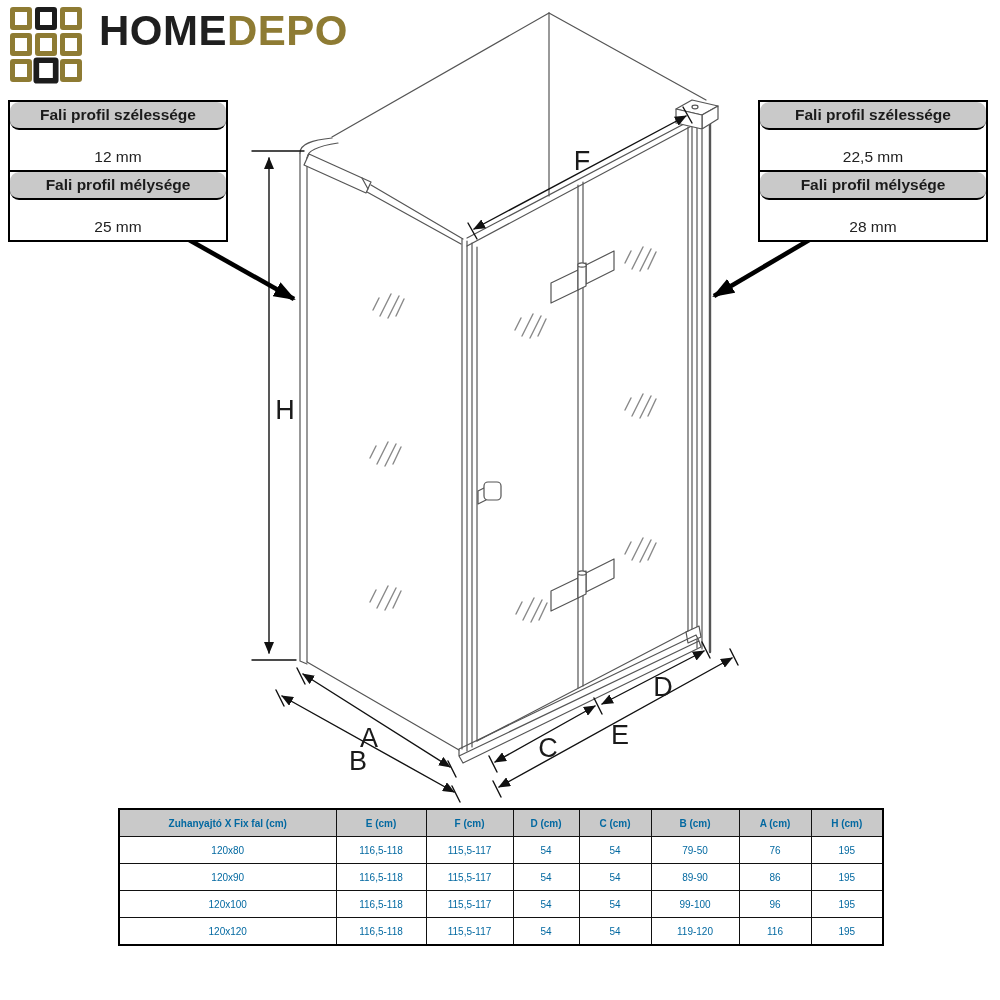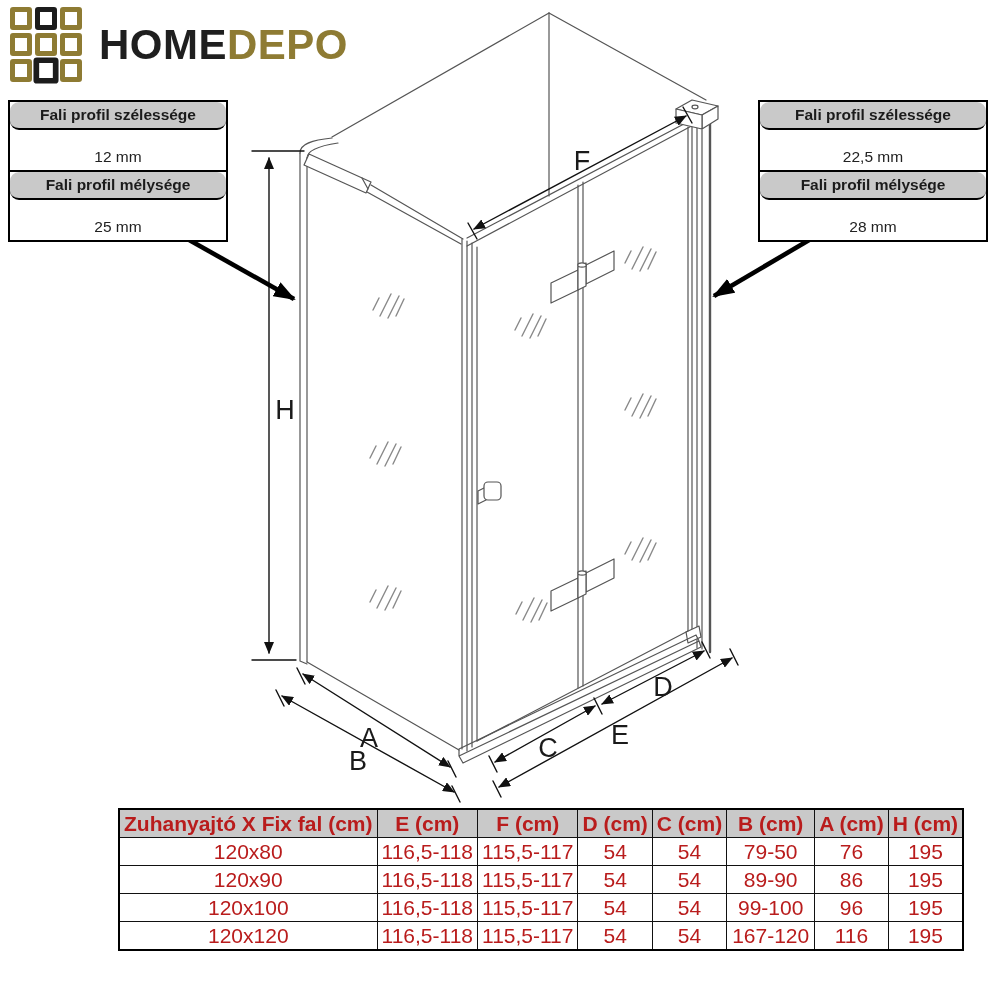--- a/index.html
+++ b/index.html
@@ -1,37 +1,37 @@
 <!DOCTYPE html>
 <html><head>
 <meta charset="utf-8">
 <style>
   html,body{margin:0;padding:0;}
   body{
     width:1000px;height:1000px;position:relative;background:#ffffff;
     font-family:"Liberation Sans",sans-serif;overflow:hidden;color:#1c1c1c;
   }
   
-  .logo{position:absolute;left:10px;top:7px;display:flex;align-items:center;gap:17px;}
+  .logo{position:absolute;left:10px;top:7px;display:flex;gap:17px;}
   .logo-grid{display:grid;grid-template-columns:repeat(3,22px);grid-auto-rows:23px;gap:3px;}
   .logo-square{box-sizing:border-box;width:22px;height:23px;border:5px solid #8e7b33;border-radius:3px;}
   .logo-square.black{border-color:#1c1c1c;}
   .logo-square.big{transform:scale(1.14);}
   .brand{font-size:42px;font-weight:700;letter-spacing:.5px;color:#1f1f1f;white-space:nowrap;}
   .brand .secondary{color:#8e7b33;}
   
   .spec-table{position:absolute;box-sizing:border-box;border:2.5px solid #000;background:#fff;text-align:center;}
   .spec-table.left{left:8px;top:100px;width:220px;}
   .spec-table.right{left:758px;top:100px;width:230px;}
   .spec-header{background:#c9c9c9;font-weight:700;font-size:15.5px;color:#1b1b1b;padding:3px 0 4px;border-bottom:2.5px solid #000;line-height:19px;border-radius:9px;}
   .spec-value{background:#fff;font-size:15.5px;color:#222;padding:17px 0 4px;line-height:19px;}
   .spec-value.mid{border-bottom:2.5px solid #000;}
   
   .size-table{position:absolute;left:118px;top:808px;border-collapse:collapse;table-layout:fixed;border:2px solid #000;}
-  .size-table th,.size-table td{border:1.5px solid #111;font-size:21px;text-align:center;height:23px;padding:1.5px 4px;color:#b91c1c;white-space:nowrap;}
+  .size-table th,.size-table td{border:1.5px solid #111;font-size:10px;text-align:center;height:23px;padding:1.5px 4px;color:#0369a1;white-space:nowrap;}
   .size-table th{background:#c9c9c9;font-weight:700;}
   
   .drawing{position:absolute;left:0;top:0;width:1000px;height:1000px;}
   .dim-label{font-family:"Liberation Sans",sans-serif;font-size:27px;fill:#1a1a1a;}
 </style>
 </head>
 <body>
 
 <svg class="drawing" viewBox="0 0 1000 1000">
   <defs>
@@ -222,18 +222,18 @@
         <td>99-100</td>
         <td>96</td>
         <td>195</td>
       </tr>
       <tr>
         <td>120x120</td>
         <td>116,5-118</td>
         <td>115,5-117</td>
         <td>54</td>
         <td>54</td>
-        <td>167-120</td>
+        <td>119-120</td>
         <td>116</td>
         <td>195</td>
       </tr>
     </tbody>
 </table>
 
 </body></html>

